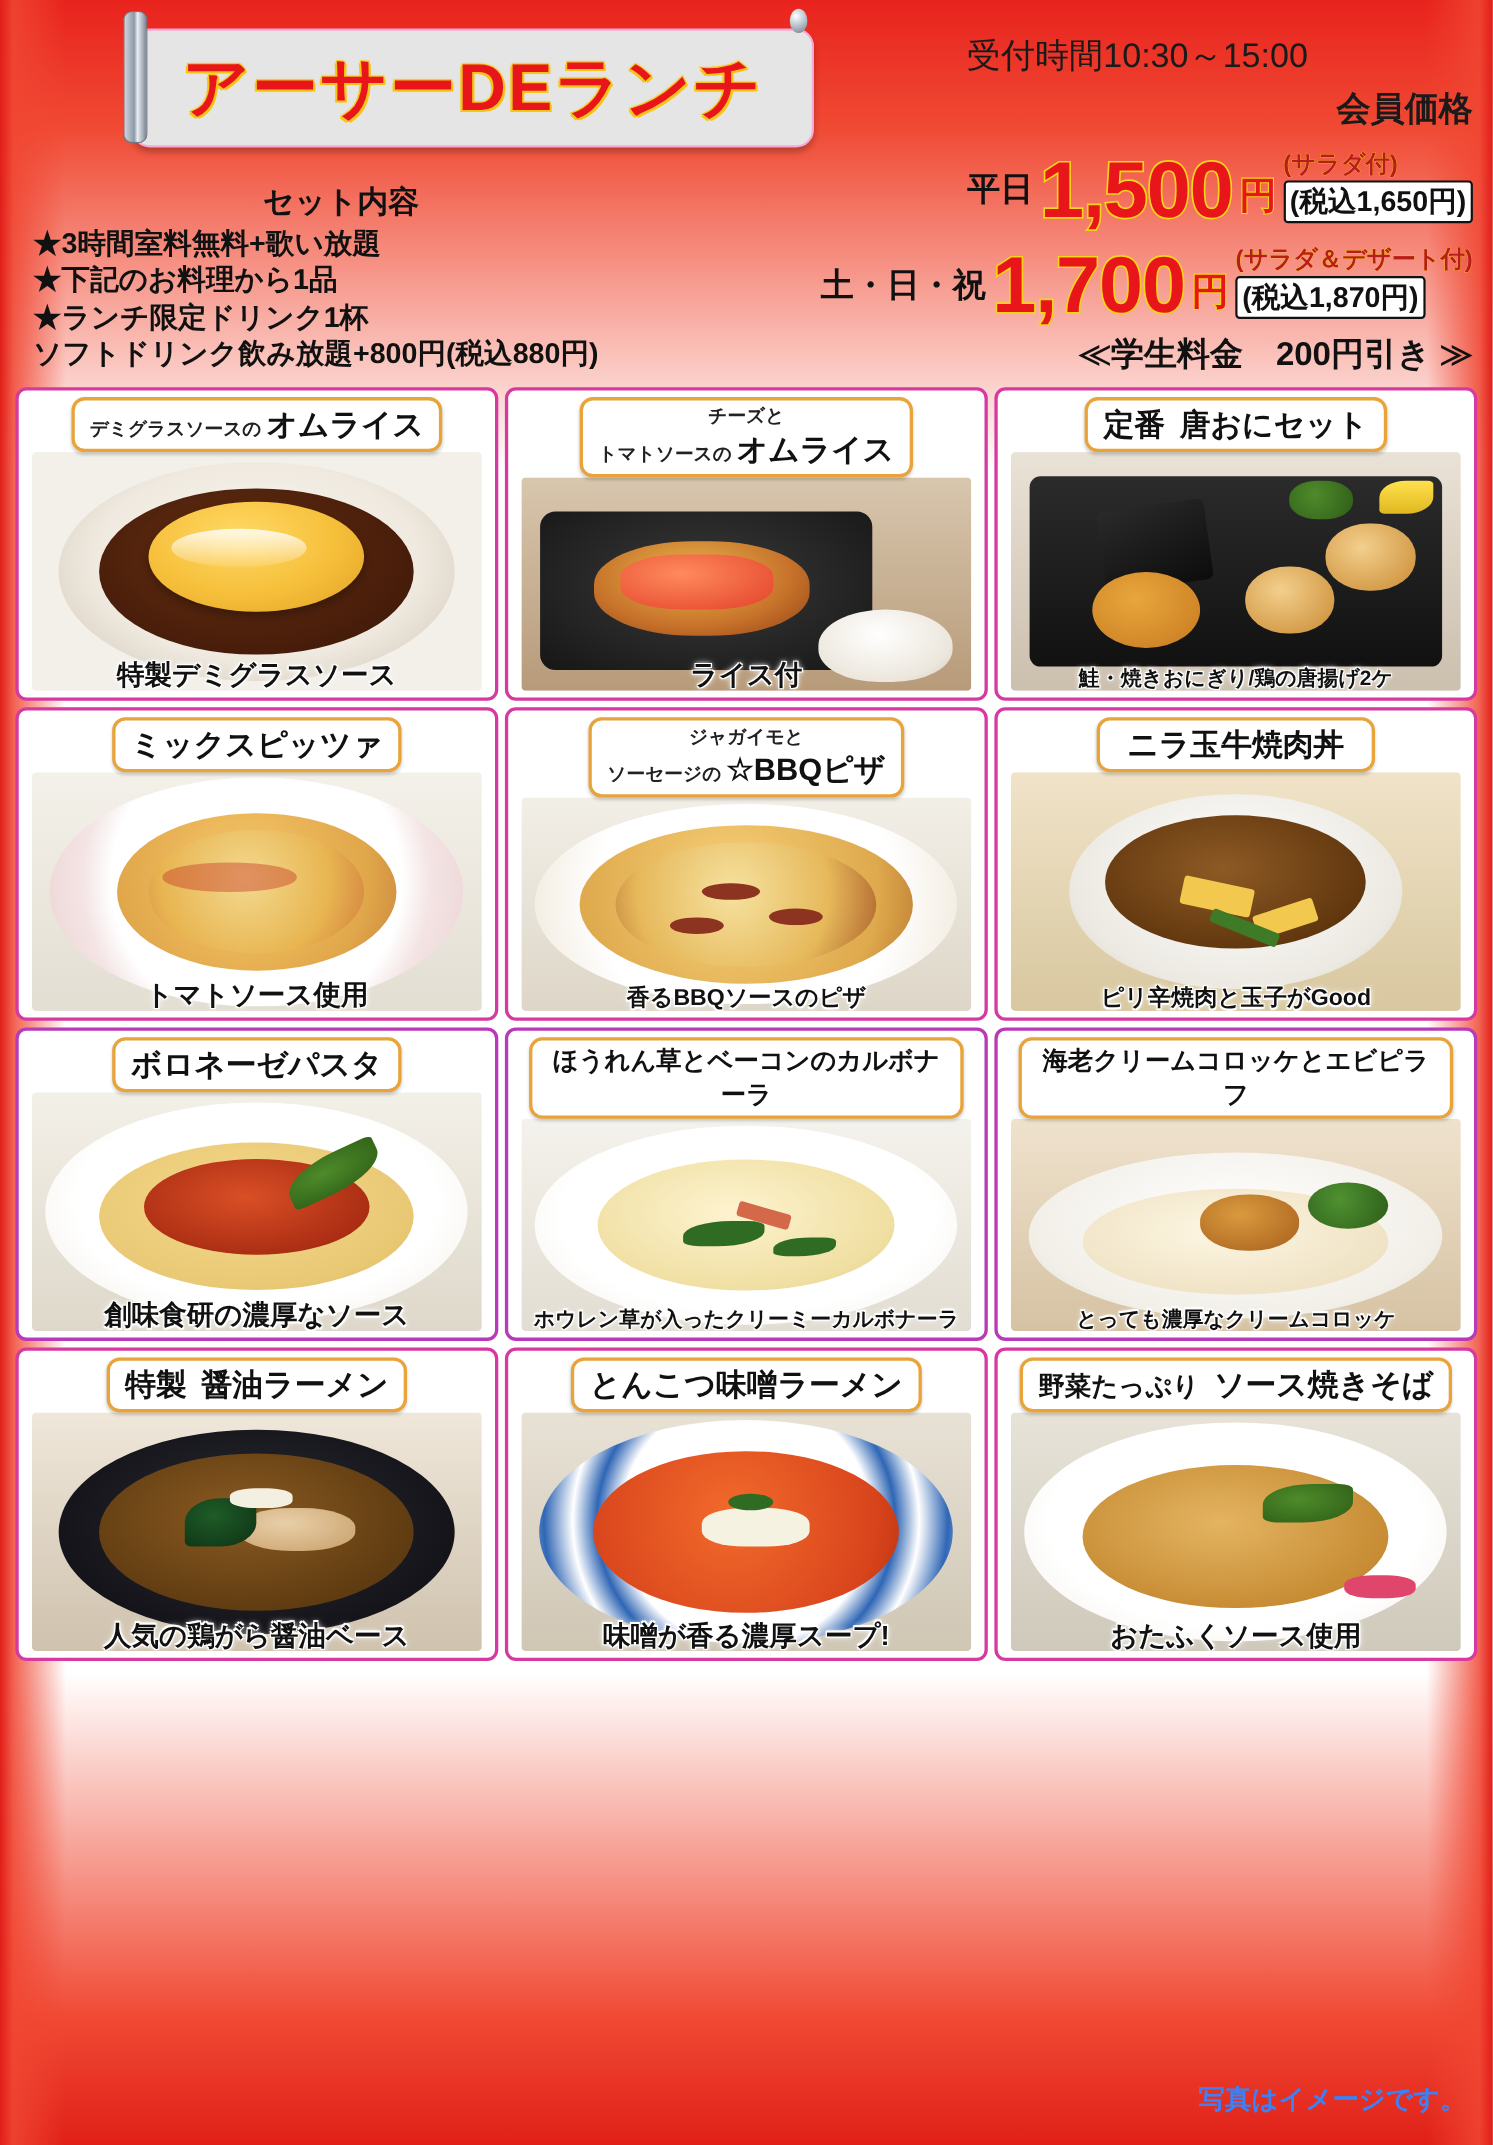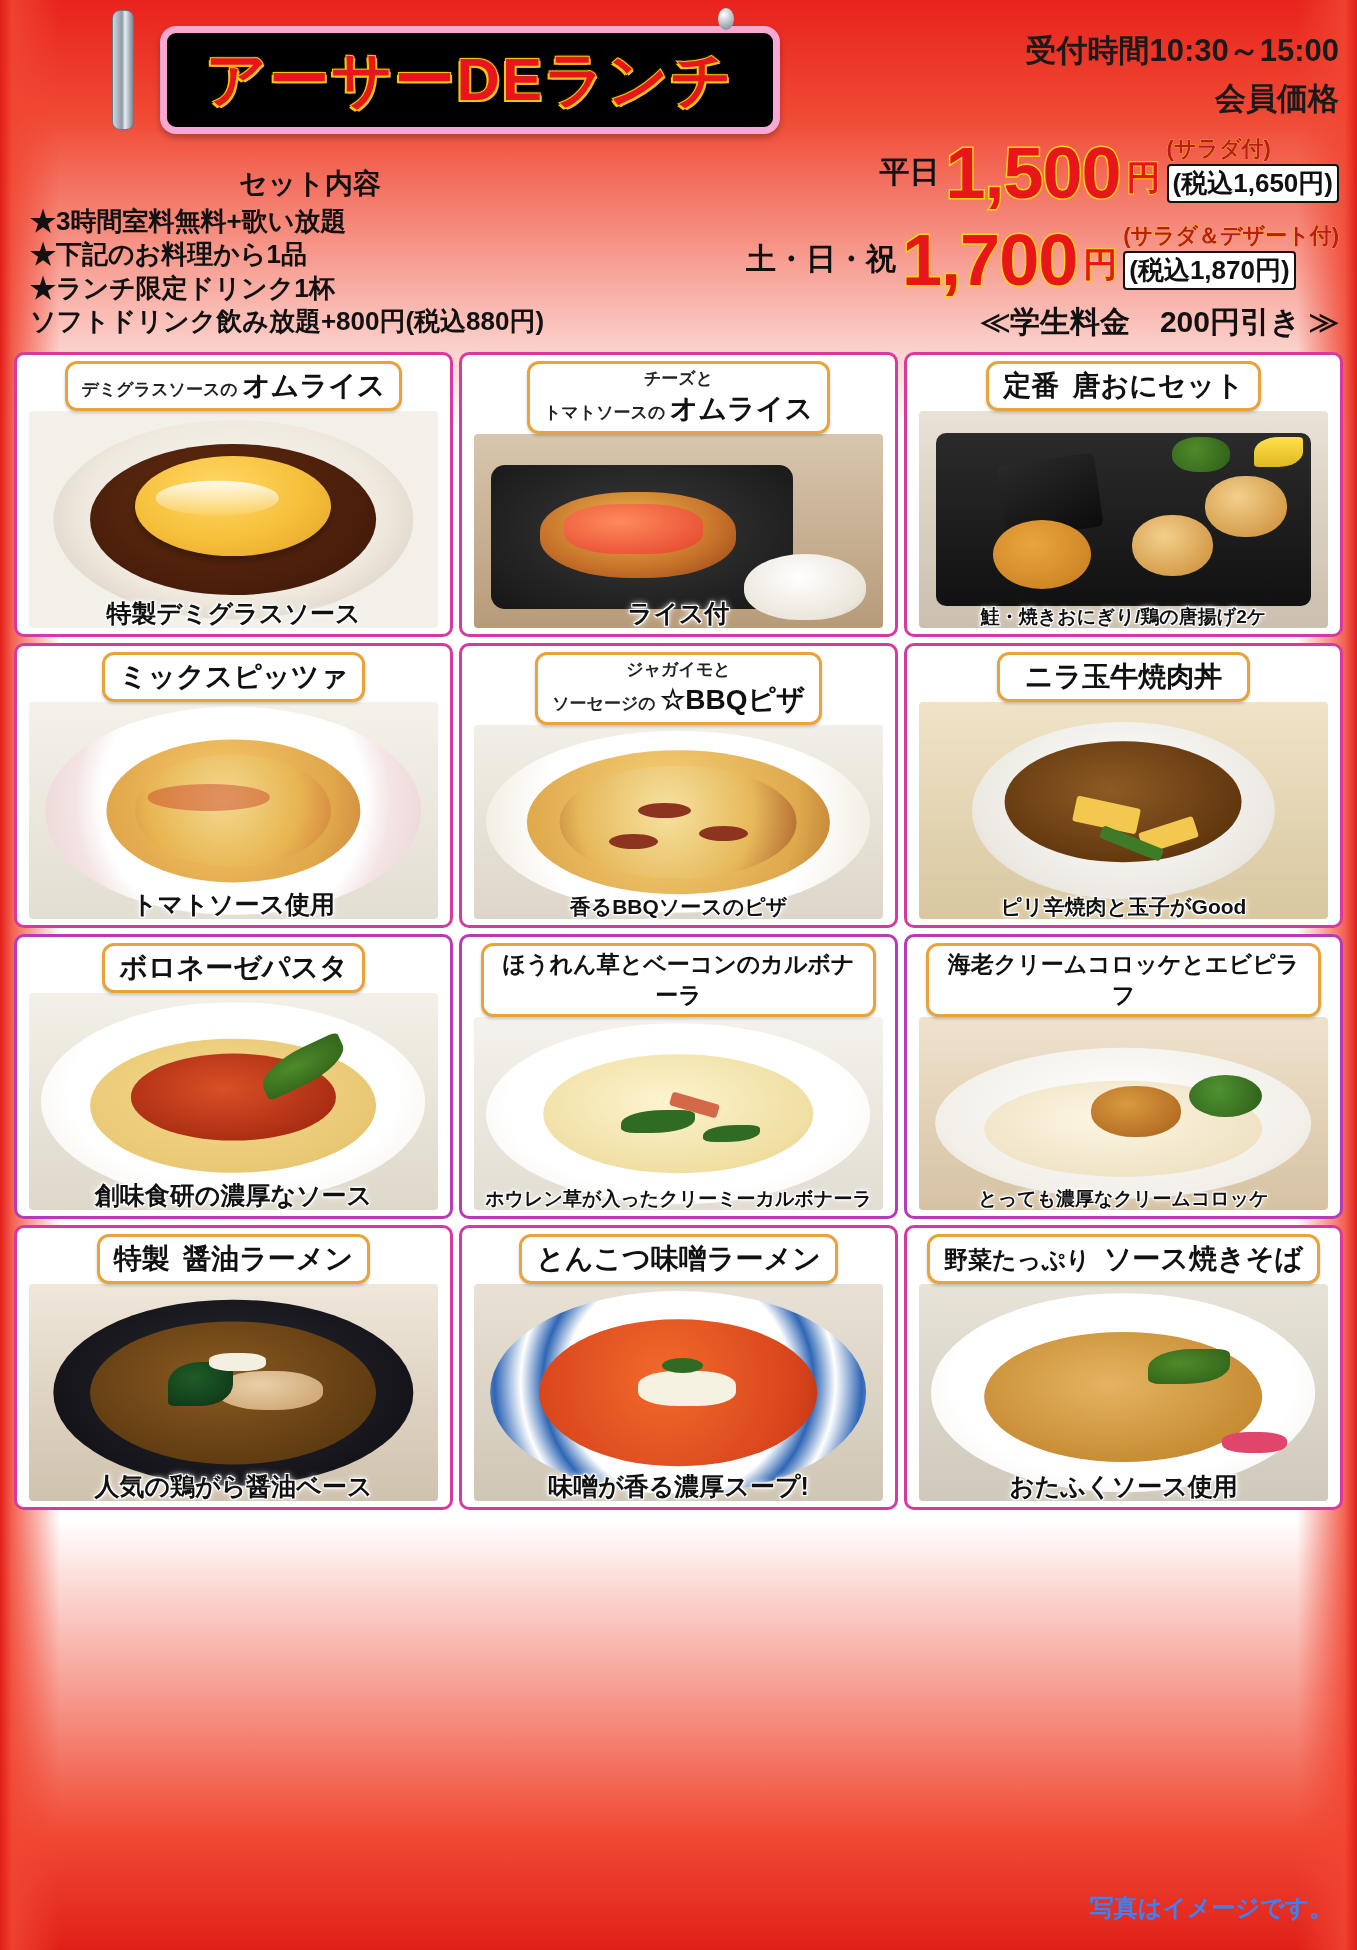--- a/index.html
+++ b/index.html
@@ -26,25 +26,25 @@
     height: 350px;
     padding: 10px 16px 0 16px;
   }
   .title-wrap {
     position: absolute;
     left: 120px; top: 26px;
     width: 620px; height: 108px;
   }
   .title-box {
     width: 100%; height: 100%;
-    background: #000000;
-    border: 7px solid #f9a8d4;
+    background: #e5e5e5;
+    border: 2px solid #f9a8d4;
     border-radius: 16px;
     box-shadow: 0 4px 6px rgba(0,0,0,0.25);
-    display: flex; align-items: center; justify-content: center; margin-left: 40px;
+    display: flex; align-items: center; justify-content: center;
   }
   .title-text {
     font-size: 60px;
     font-weight: bold;
     color: #e8151b;
     letter-spacing: 2px;
     -webkit-text-stroke: 2px #f5c518;
     paint-order: stroke fill;
     text-shadow: 0 0 3px #f5c518, 2px 2px 0 #f5c518, -2px 2px 0 #f5c518;
     white-space: nowrap;
@@ -67,21 +67,21 @@
 
   
   .head-right {
     position: absolute;
     right: 18px; top: 30px;
     width: 610px;
     text-align: right;
     color: #1a1a1a;
   }
   .hours {
-    font-size: 31px; font-weight: bold; letter-spacing: 0px;
+    font-size: 31px; font-weight: normal; letter-spacing: 0px; text-align: center;
   }
   .member {
     font-size: 31px; font-weight: bold; margin-top: 6px;
   }
   .price-row {
     display: flex; align-items: flex-end; justify-content: flex-end;
     margin-top: 14px; gap: 6px;
   }
   .price-label {
     font-size: 30px; font-weight: bold; padding-bottom: 14px; color:#111;

